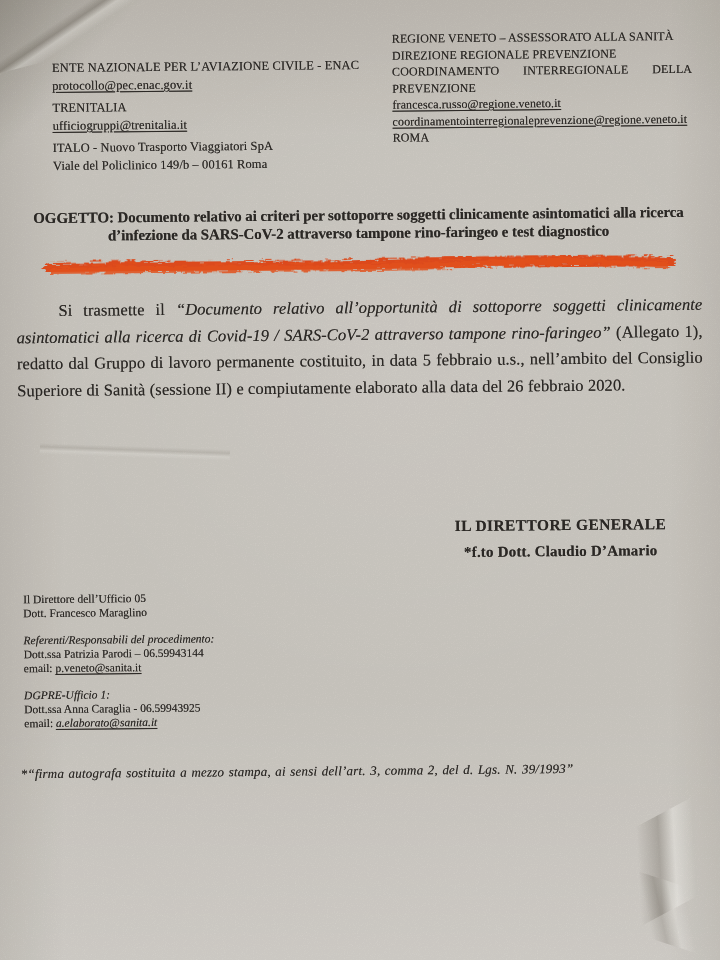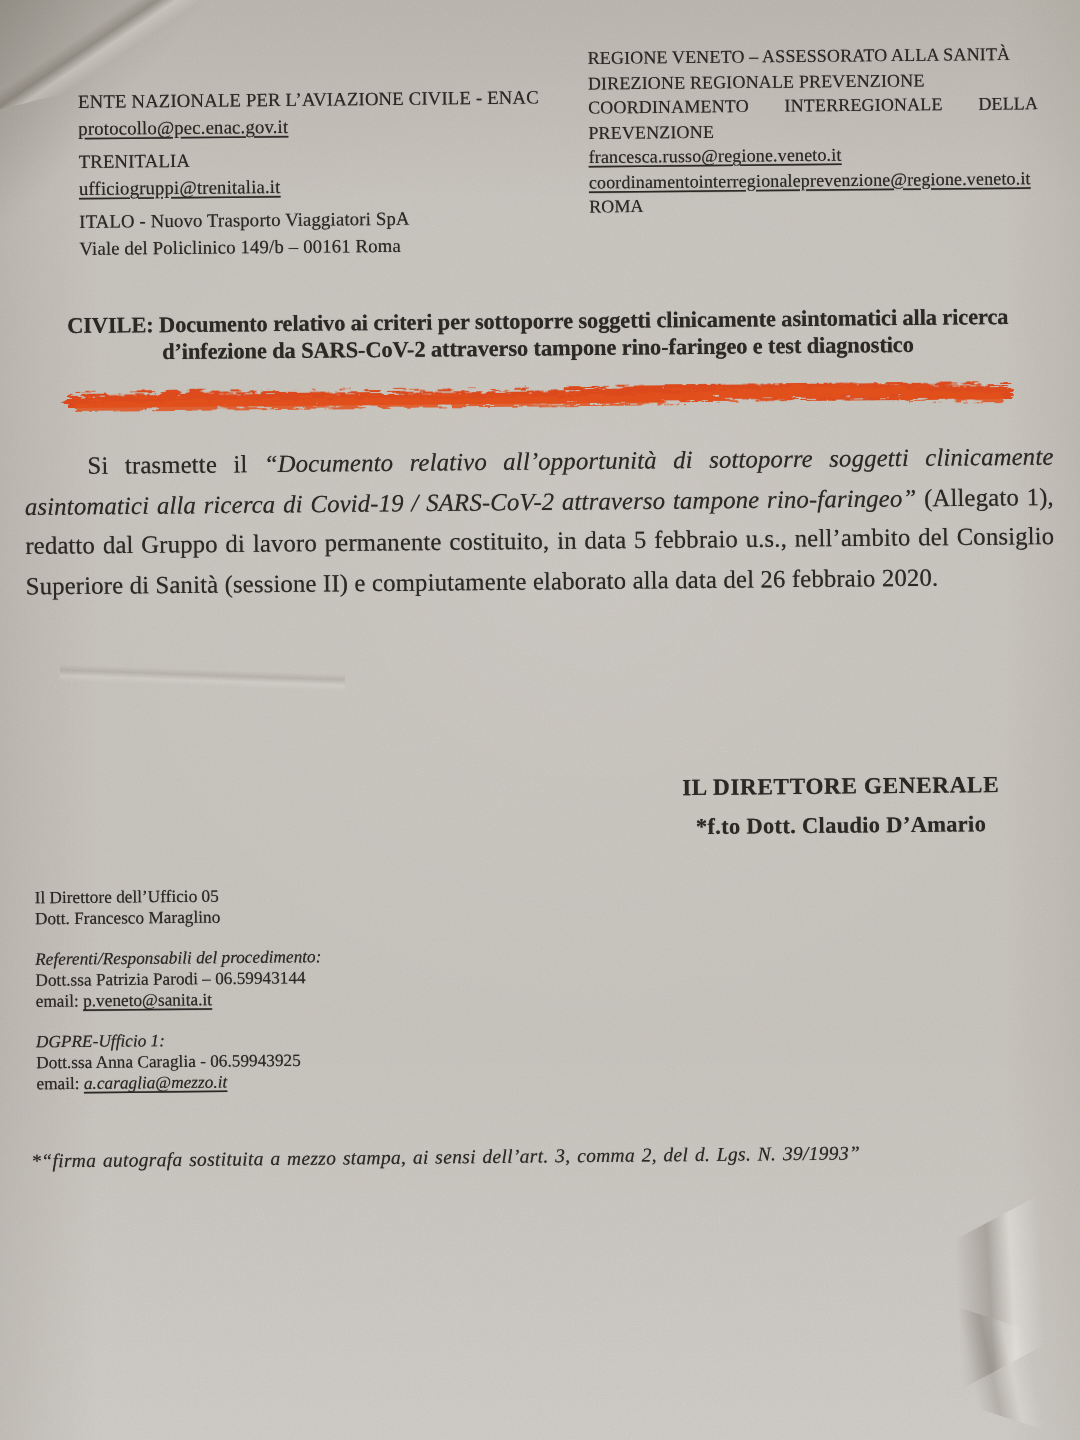--- a/index.html
+++ b/index.html
@@ -137,21 +137,21 @@
     <div class="lh-right">
       <div>REGIONE VENETO – ASSESSORATO ALLA SANITÀ</div>
       <div>DIREZIONE REGIONALE PREVENZIONE</div>
       <div class="justify">COORDINAMENTO INTERREGIONALE DELLA PREVENZIONE</div>
       <div class="underline nowrap">francesca.russo@regione.veneto.it</div>
       <div class="underline nowrap">coordinamentointerregionaleprevenzione@regione.veneto.it</div>
       <div>ROMA</div>
     </div>
 
     <div class="subject">
-      <span>CIVILE: </span><span>Documento relativo ai criteri per sottoporre soggetti clinicamente asintomatici alla ricerca d’infezione da SARS-CoV-2 attraverso tampone rino-faringeo e test diagnostico</span>
+      <span>OGGETTO: </span><span>Documento relativo ai criteri per sottoporre soggetti clinicamente asintomatici alla ricerca d’infezione da SARS-CoV-2 attraverso tampone rino-faringeo e test diagnostico</span>
     </div>
 
     <div class="marker">
       <svg width="636" height="30" viewBox="0 0 636 30" xmlns="http://www.w3.org/2000/svg">
         <defs>
           <filter id="roughF" x="-5%" y="-60%" width="110%" height="240%">
             <feTurbulence type="turbulence" baseFrequency="0.06 0.45" numOctaves="3" seed="7" result="n"></feTurbulence>
             <feDisplacementMap in="SourceGraphic" in2="n" scale="9" xChannelSelector="R" yChannelSelector="G"></feDisplacementMap>
           </filter>
         </defs>
@@ -173,20 +173,20 @@
         <div>Dott. Francesco Maraglino</div>
       </div>
       <div class="contact-group">
         <div class="italic">Referenti/Responsabili del procedimento:</div>
         <div>Dott.ssa Patrizia Parodi – 06.59943144</div>
         <div><span>email: </span><span class="underline">p.veneto@sanita.it</span></div>
       </div>
       <div class="contact-group">
         <div class="italic">DGPRE-Ufficio 1:</div>
         <div>Dott.ssa Anna Caraglia - 06.59943925</div>
-        <div><span>email: </span><span class="underline italic">a.caraglia@mezzo.it</span></div>
+        <div><span>email: </span><span class="underline italic">a.elaborato@sanita.it</span></div>
       </div>
     </div>
 
     <div class="footnote">*“firma autografa sostituita a mezzo stampa, ai sensi dell’art. 3, comma 2, del d. Lgs. N. 39/1993”</div>
 
   </div>
 </div>
 
 </body></html>

